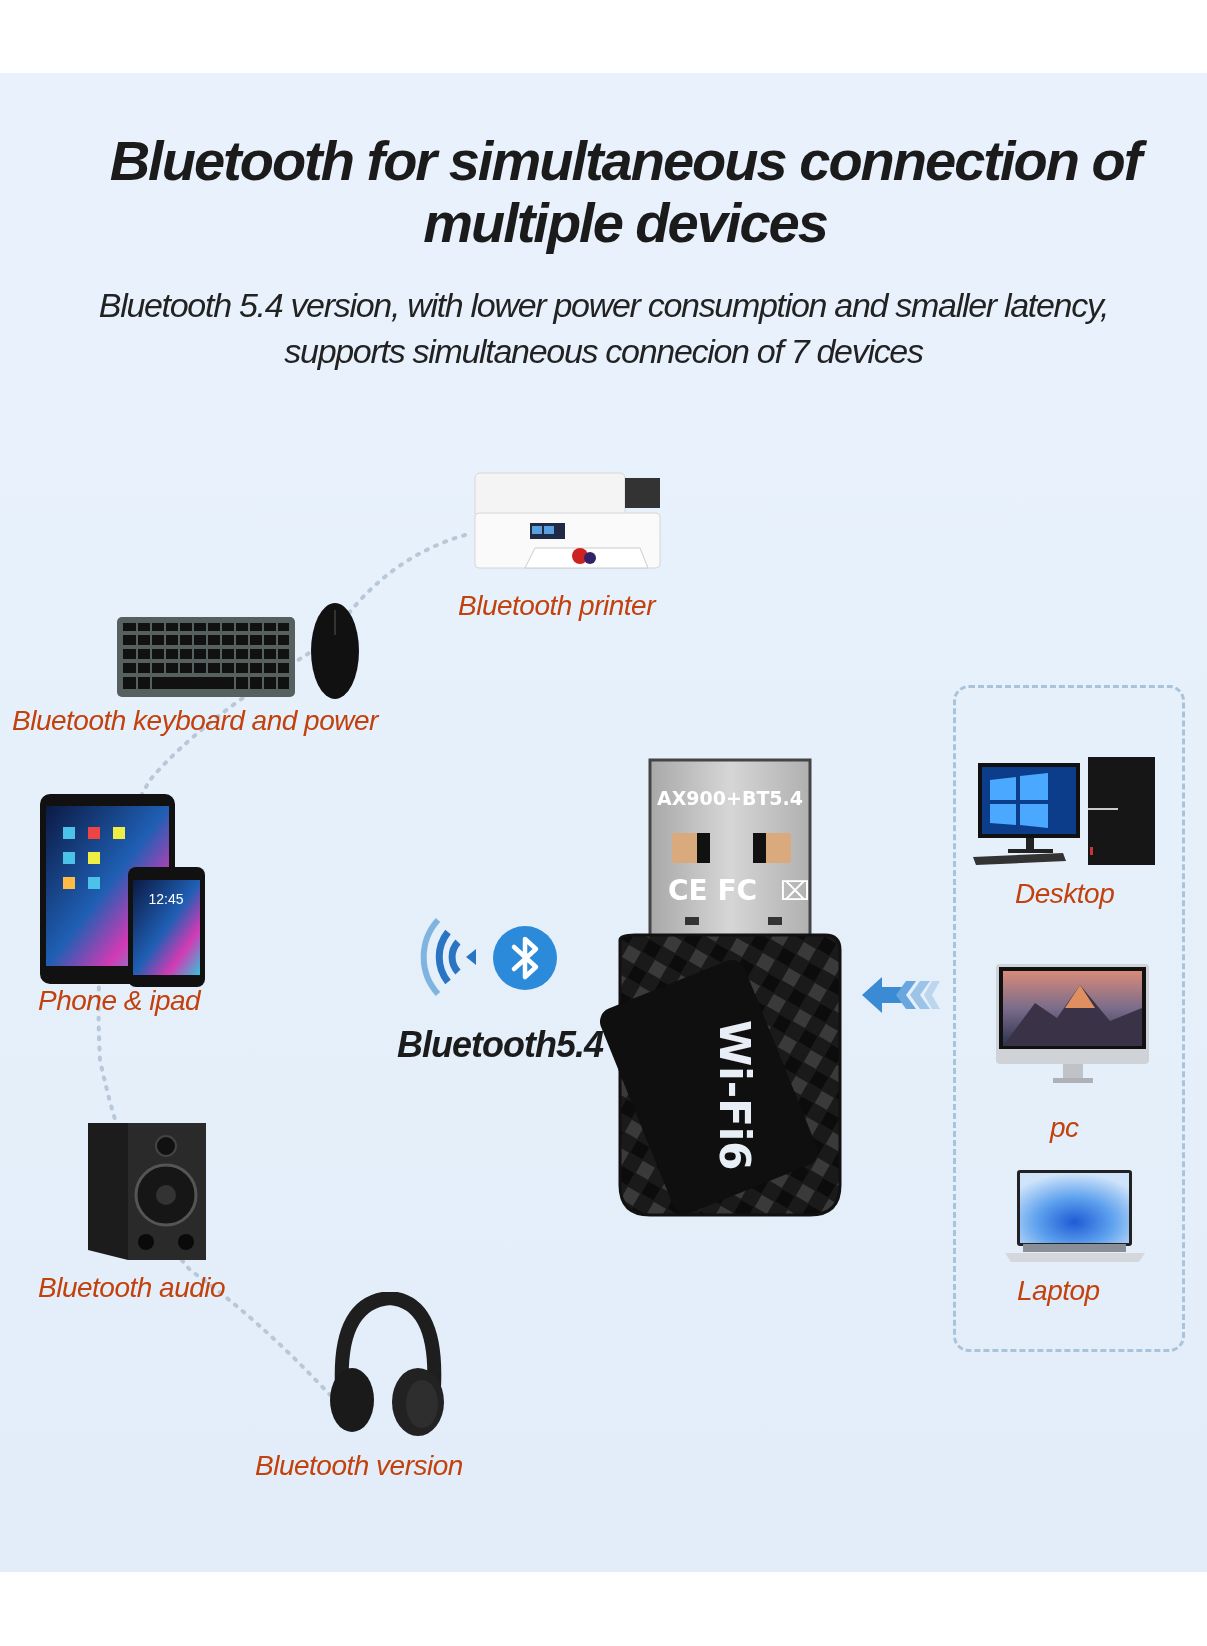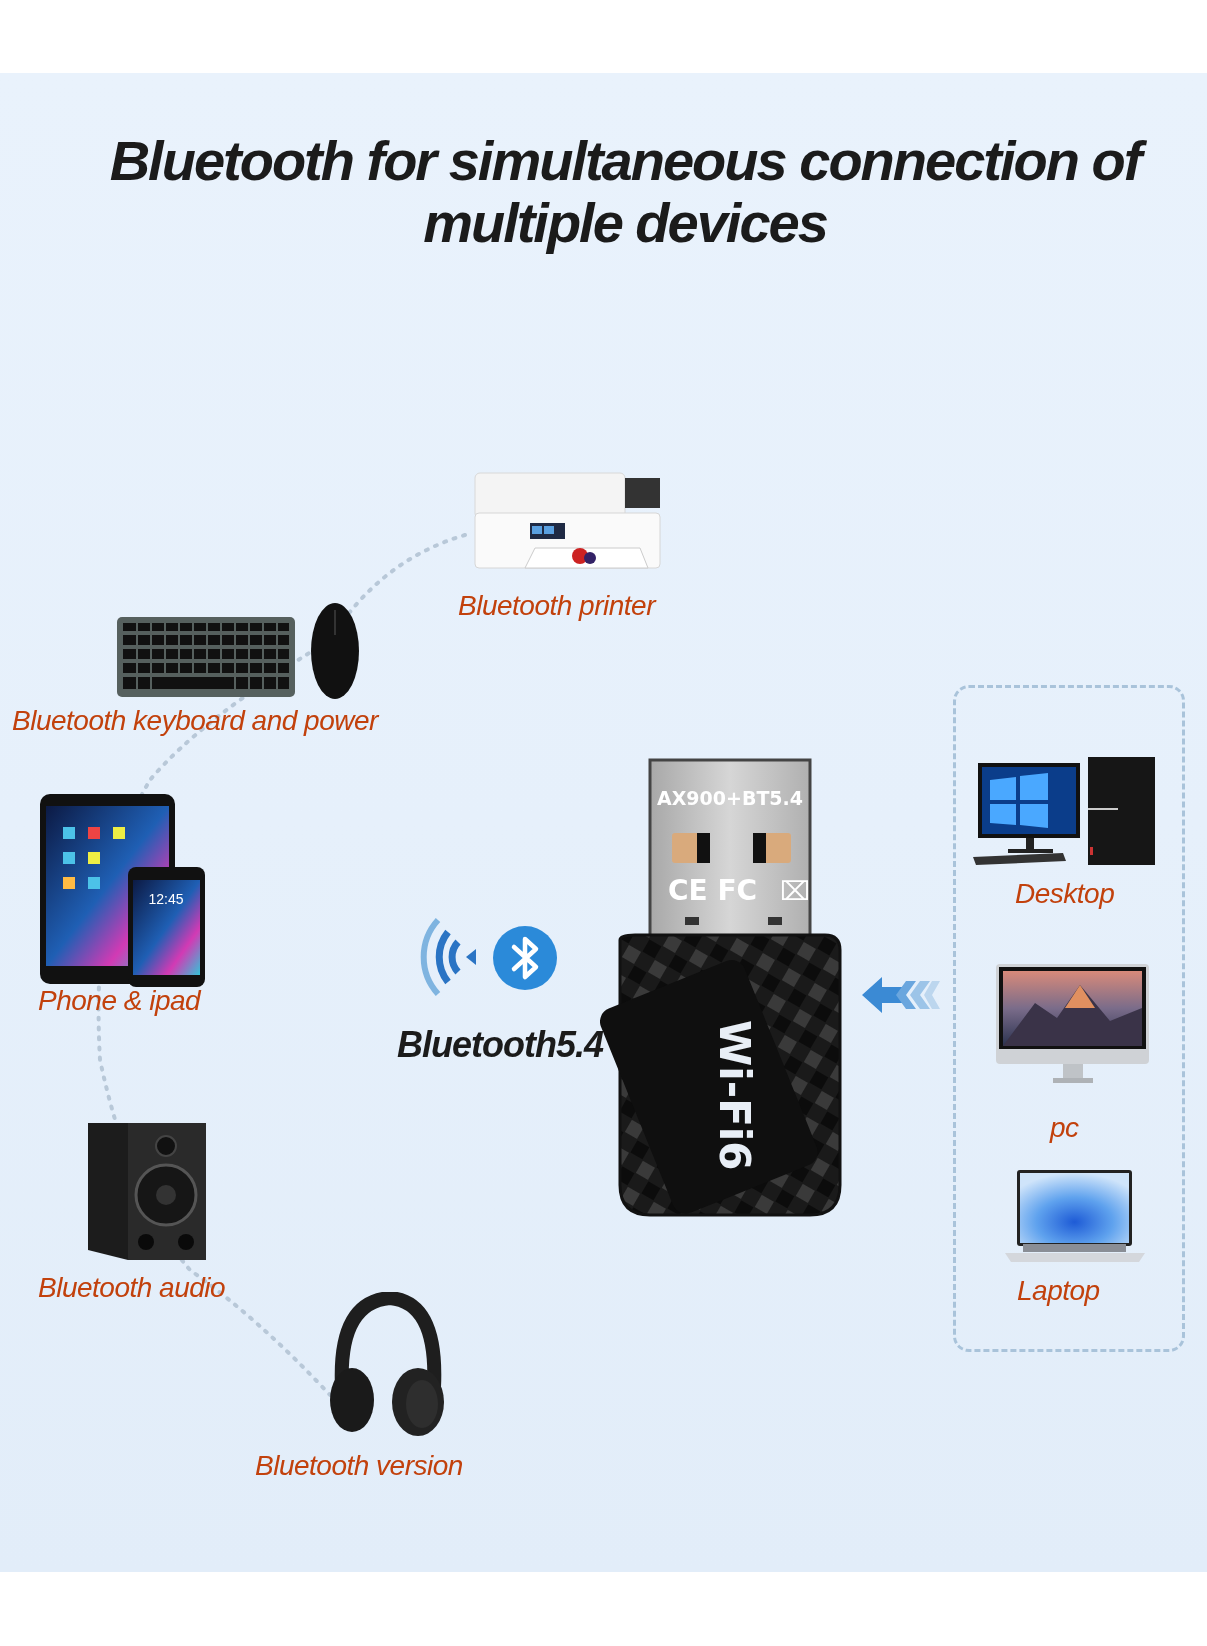--- a/index.html
+++ b/index.html
@@ -38,20 +38,22 @@
 <body>
 
 <div class="panel"></div>
 
 <div class="title">
   <div>Bluetooth for simultaneous connection of</div>
   <div>multiple devices</div>
 </div>
 
 <div class="subtitle">
+  <div>Bluetooth 5.4 version, with lower power consumption and smaller latency,</div>
+  <div>supports simultaneous connecion of 7 devices</div>
 </div>
 
 <svg class="dots" viewBox="0 0 1207 1646">
   <path d="M465 535 Q380 560 330 640 Q200 720 150 780 Q90 880 100 1060 Q130 1200 190 1270 Q260 1320 330 1395" fill="none" stroke="#b8c8d8" stroke-width="4" stroke-dasharray="2 8" stroke-linecap="round"></path>
 </svg>
 
 <svg class="abs" style="left:470px;top:468px" width="195" height="110" viewBox="0 0 195 110">
   <rect x="5" y="5" width="150" height="45" rx="5" fill="#f4f4f4" stroke="#d8d8d8"></rect>
   <rect x="5" y="45" width="185" height="55" rx="4" fill="#fafafa" stroke="#d6d6d6"></rect>
   <rect x="155" y="10" width="35" height="30" fill="#333"></rect>

